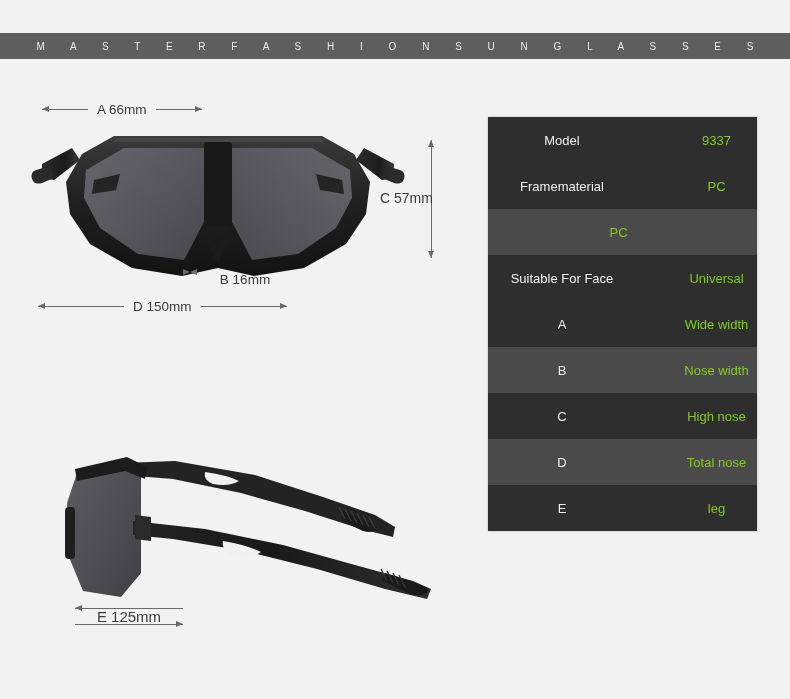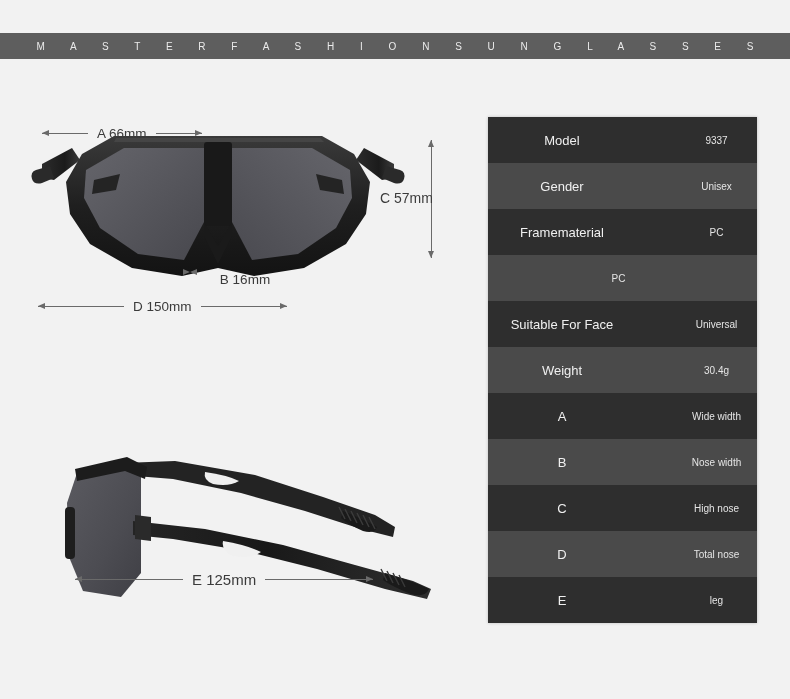--- a/index.html
+++ b/index.html
@@ -156,22 +156,22 @@
     width: 152px;
     text-align: center;
     color: #f0f0f0;
     font-size: 13px;
     padding-right: 4px;
     box-sizing: border-box;
   }
   .spec-val {
     flex: 1;
     text-align: center;
-    color: #e5e5e5;
-    font-size: 10px;
+    color: #84cc16;
+    font-size: 13px;
     padding-right: 8px;
     box-sizing: border-box;
   }
 </style>
 </head>
 <body>
 
 <div id="page">
 
   <div id="banner">
@@ -272,21 +272,21 @@
       <path d="M330,128 q28,8 44,16 q-4,9 -18,5 q-18,-7 -28,-14 z" fill="#1a1a1a"></path>
       <g stroke="#3a3a3a" stroke-width="1.4">
         <line x1="326" y1="124" x2="332" y2="136"></line>
         <line x1="332" y1="126" x2="338" y2="138"></line>
         <line x1="338" y1="128" x2="344" y2="140"></line>
         <line x1="344" y1="130" x2="350" y2="142"></line>
       </g>
     </svg>
   </div>
 
-  <div class="dim dim-h" id="dim-a" style="left:42px; top:103px;margin-top:24px;">
+  <div class="dim dim-h" id="dim-a" style="left:42px; top:103px;">
     <span class="arrow-line arrow-left" style="width:46px;"></span>
     <span class="dim-label">A 66mm</span>
     <span class="arrow-line arrow-right" style="width:46px;"></span>
   </div>
 
   <div class="dim" id="dim-c">
     <span class="vline"></span>
     <span class="vhead vhead-up"></span>
     <span class="vhead vhead-down"></span>
     <span class="clabel">C 57mm</span>
@@ -296,50 +296,42 @@
     <span class="barrow"></span>
     <div class="blabel">B 16mm</div>
   </div>
 
   <div class="dim dim-h" id="dim-d" style="left:38px; top:300px;">
     <span class="arrow-line arrow-left" style="width:86px;"></span>
     <span class="dim-label">D 150mm</span>
     <span class="arrow-line arrow-right" style="width:86px;"></span>
   </div>
 
-  <div class="dim dim-h" id="dim-e" style="left:75px; top:572px;">
+  <div class="dim dim-h" id="dim-e" style="left:75px; top:608px;flex-direction:column;">
     <span class="arrow-line arrow-left" style="width:108px;"></span>
     <span class="dim-label" style="font-size:15px;">E 125mm</span>
     <span class="arrow-line arrow-right" style="width:108px;"></span>
   </div>
 
   <div id="spec-table">
 
     <div class="spec-row odd">
       <span class="spec-key">Model</span>
       <span class="spec-val">9337</span>
     </div>
-    <div class="spec-row even">
-      <span class="spec-key">Gender</span>
-      <span class="spec-val">Unisex</span>
-    </div>
     <div class="spec-row odd">
       <span class="spec-key">Framematerial</span>
       <span class="spec-val">PC</span>
     </div>
     <div class="spec-row even">
       <span class="spec-val">PC</span>
     </div>
     <div class="spec-row odd">
       <span class="spec-key">Suitable For Face</span>
       <span class="spec-val">Universal</span>
-    </div>
-    <div class="spec-row even">
-      <span class="spec-key">Weight</span>
-      <span class="spec-val">30.4g</span>
     </div>
     <div class="spec-row odd">
       <span class="spec-key">A</span>
       <span class="spec-val">Wide width</span>
     </div>
     <div class="spec-row even">
       <span class="spec-key">B</span>
       <span class="spec-val">Nose width</span>
     </div>
     <div class="spec-row odd">

